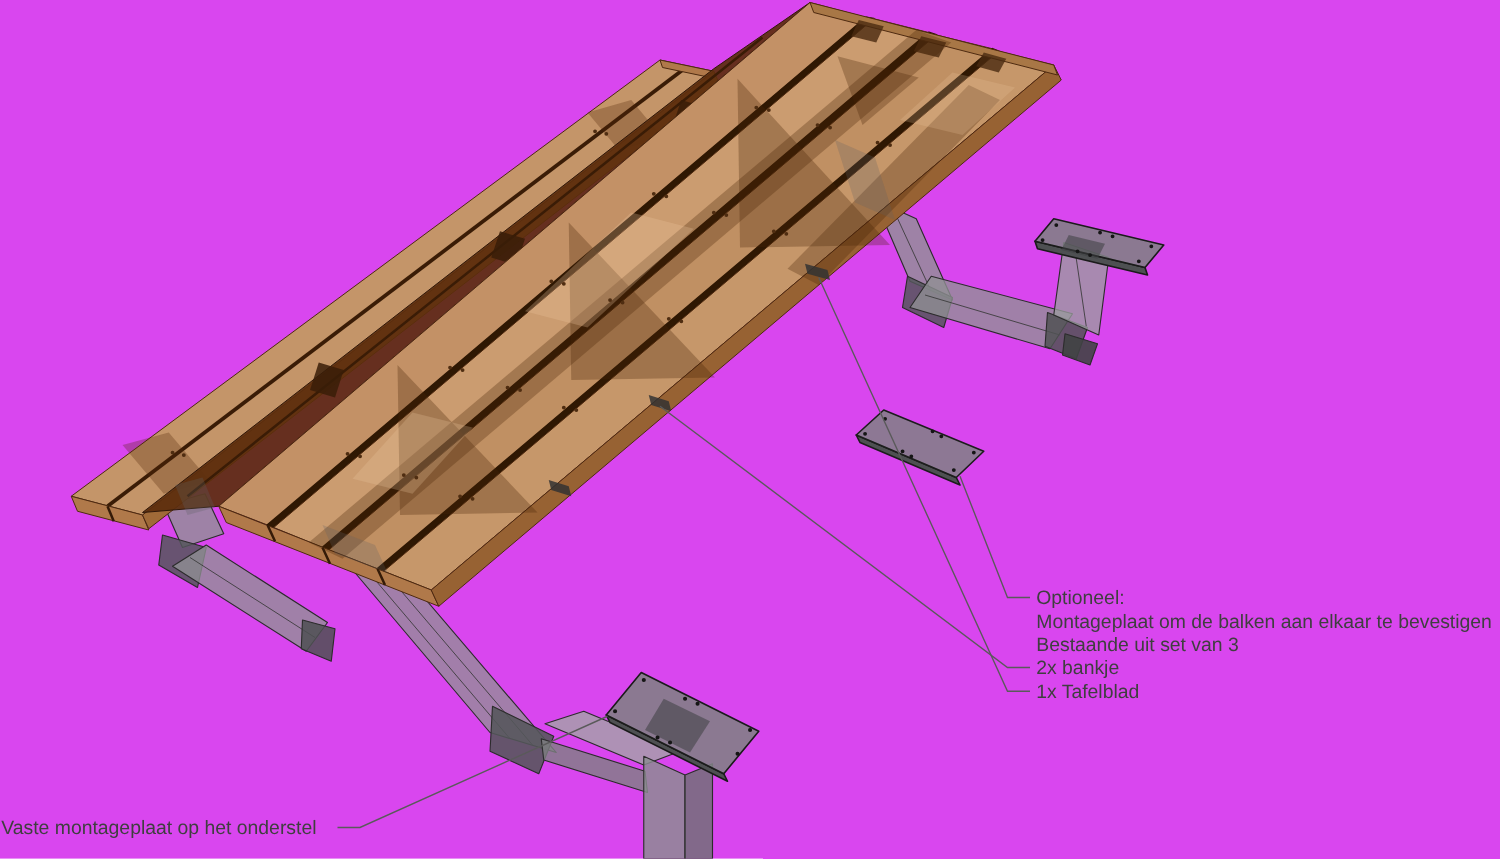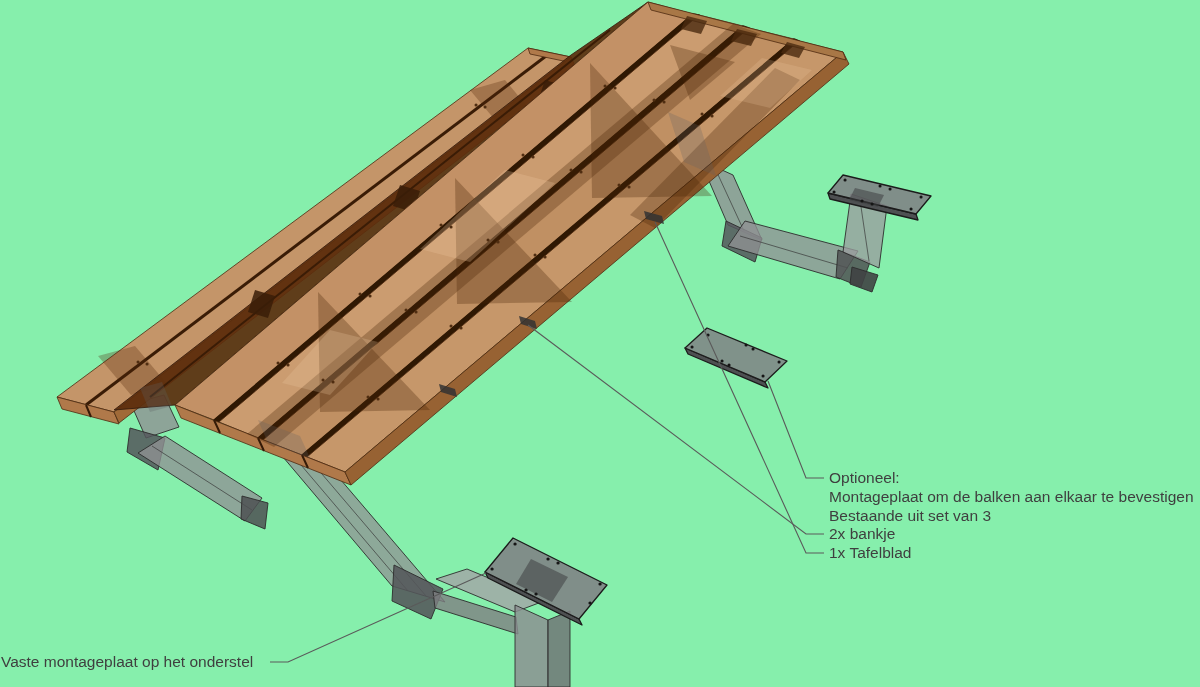--- a/index.html
+++ b/index.html
@@ -1,16 +1,16 @@
 <!DOCTYPE html>
 <html><head>
 <meta charset="utf-8">
 <style>
   html,body{margin:0;padding:0;background:#fff;}
-  .stage{width:1200px;height:687px;position:relative;background:#86efac;overflow:hidden;}
+  .stage{width:1200px;height:687px;position:relative;background:#d946ef;overflow:hidden;}
   svg{display:block;}
   text{font-family:"Liberation Sans",sans-serif;font-size:15.5px;}
 </style>
 </head>
 <body>
 
 <div class="stage">
 <svg width="1200" height="687" viewBox="0 0 1200 687">
 
   <g stroke="#2c2c2c" stroke-width="0.9" stroke-linejoin="round">

